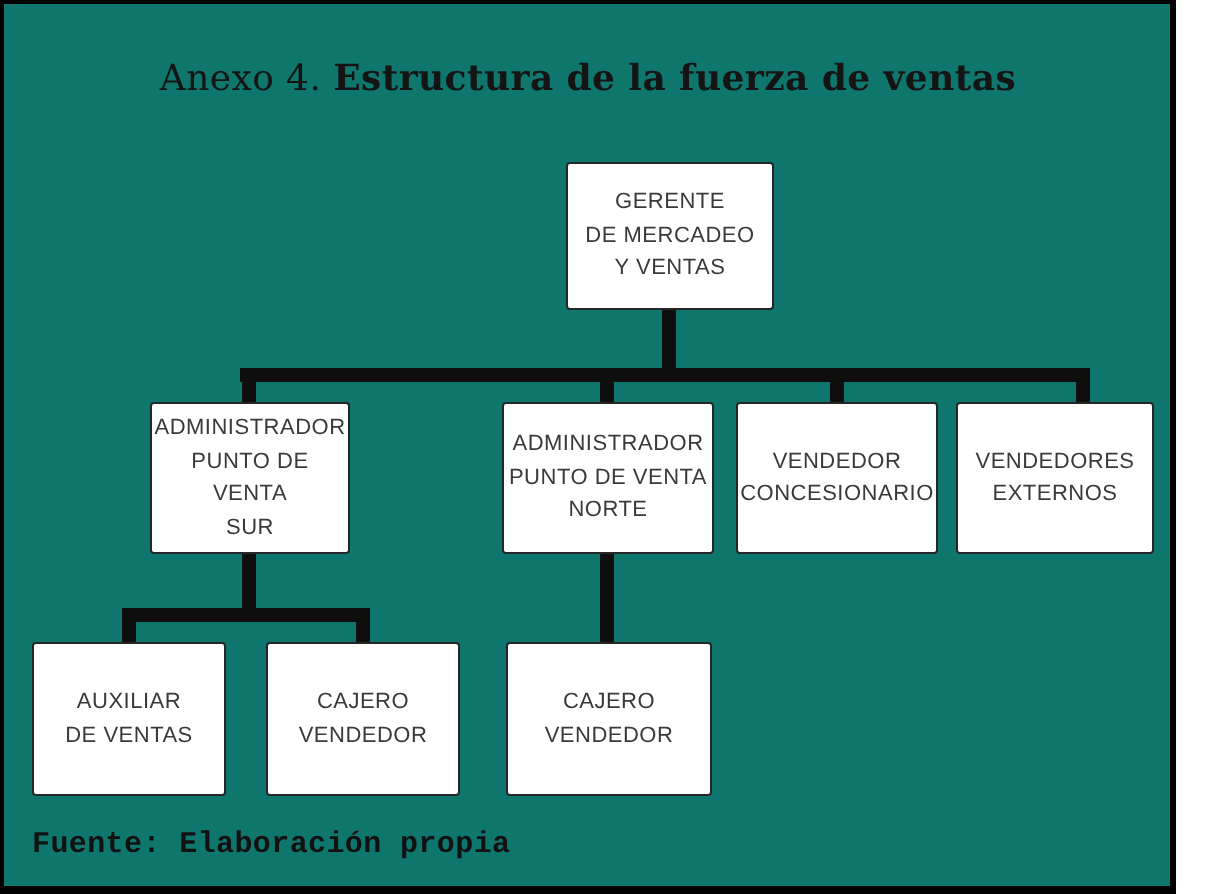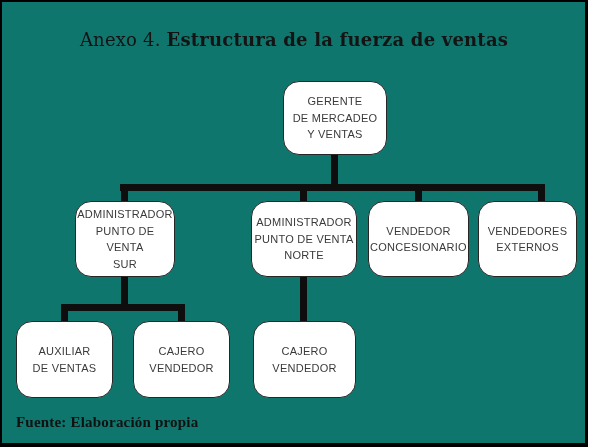--- a/index.html
+++ b/index.html
@@ -30,21 +30,21 @@
     font-size: 18px;
     color: #141414;
     letter-spacing: 0.2px;
     z-index: 3;
   }
   .title .title-main { font-weight: bold; }
   .node {
     position: absolute;
     background: #ffffff;
     border: 1.5px solid #262626;
-    border-radius: 16px;
+    border-radius: 2px;
     display: flex;
     align-items: center;
     justify-content: center;
     text-align: center;
     font-size: 11px;
     line-height: 1.5;
     color: #3a3a3a;
     white-space: pre-line;
     letter-spacing: 0.25px;
     box-sizing: border-box;
@@ -73,21 +73,21 @@
   #c-stub-ext   { left: 538px; top: 184px; width: 7px;   height: 22px; }
   #c-v-sur      { left: 121px; top: 276px; width: 7px;   height: 35px; }
   #c-bar2       { left: 61px;  top: 304px; width: 124px; height: 7px;  }
   #c-stub-aux   { left: 61px;  top: 304px; width: 7px;   height: 20px; }
   #c-stub-caj1  { left: 178px; top: 304px; width: 7px;   height: 20px; }
   #c-v-norte    { left: 300px; top: 276px; width: 7px;   height: 48px; }
   .source-note {
     position: absolute;
     left: 16px;
     top: 414px;
-    font-family: Liberation Serif, serif;
+    font-family: Liberation Mono, monospace;
     font-weight: bold;
     font-size: 15px;
     color: #111111;
     letter-spacing: 0.2px;
     z-index: 3;
   }
 </style>
 </head>
 <body>
 

